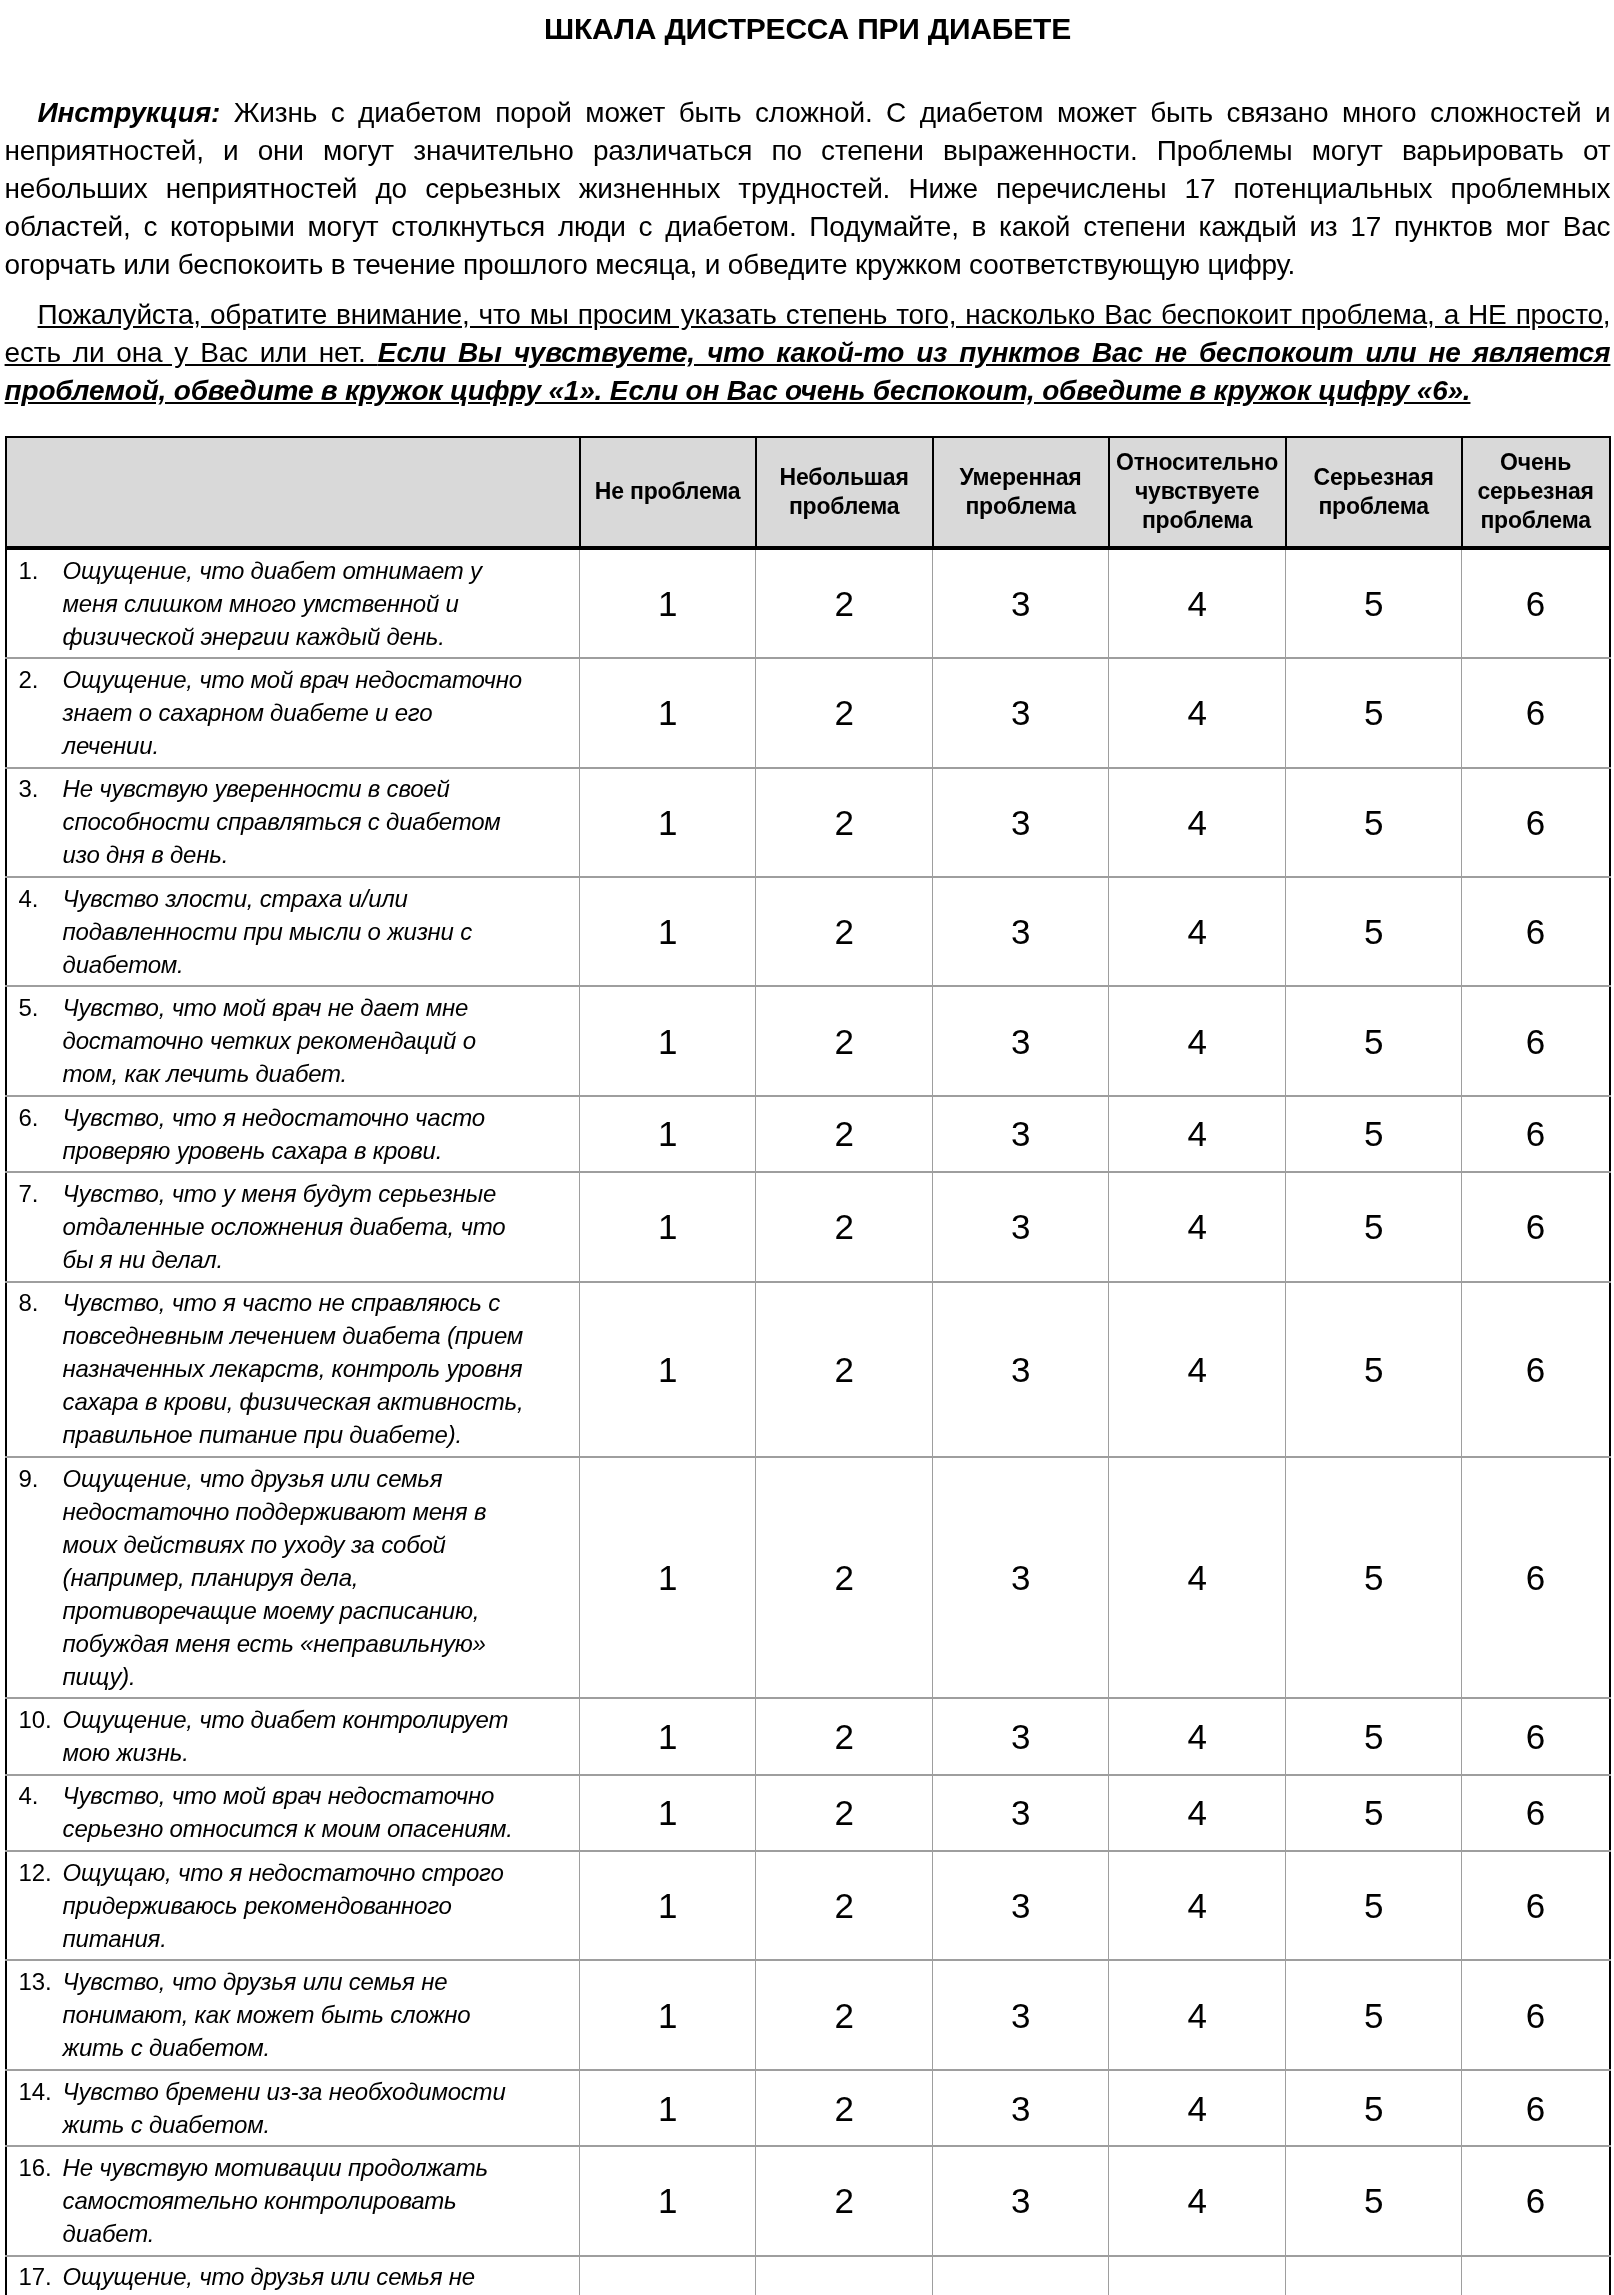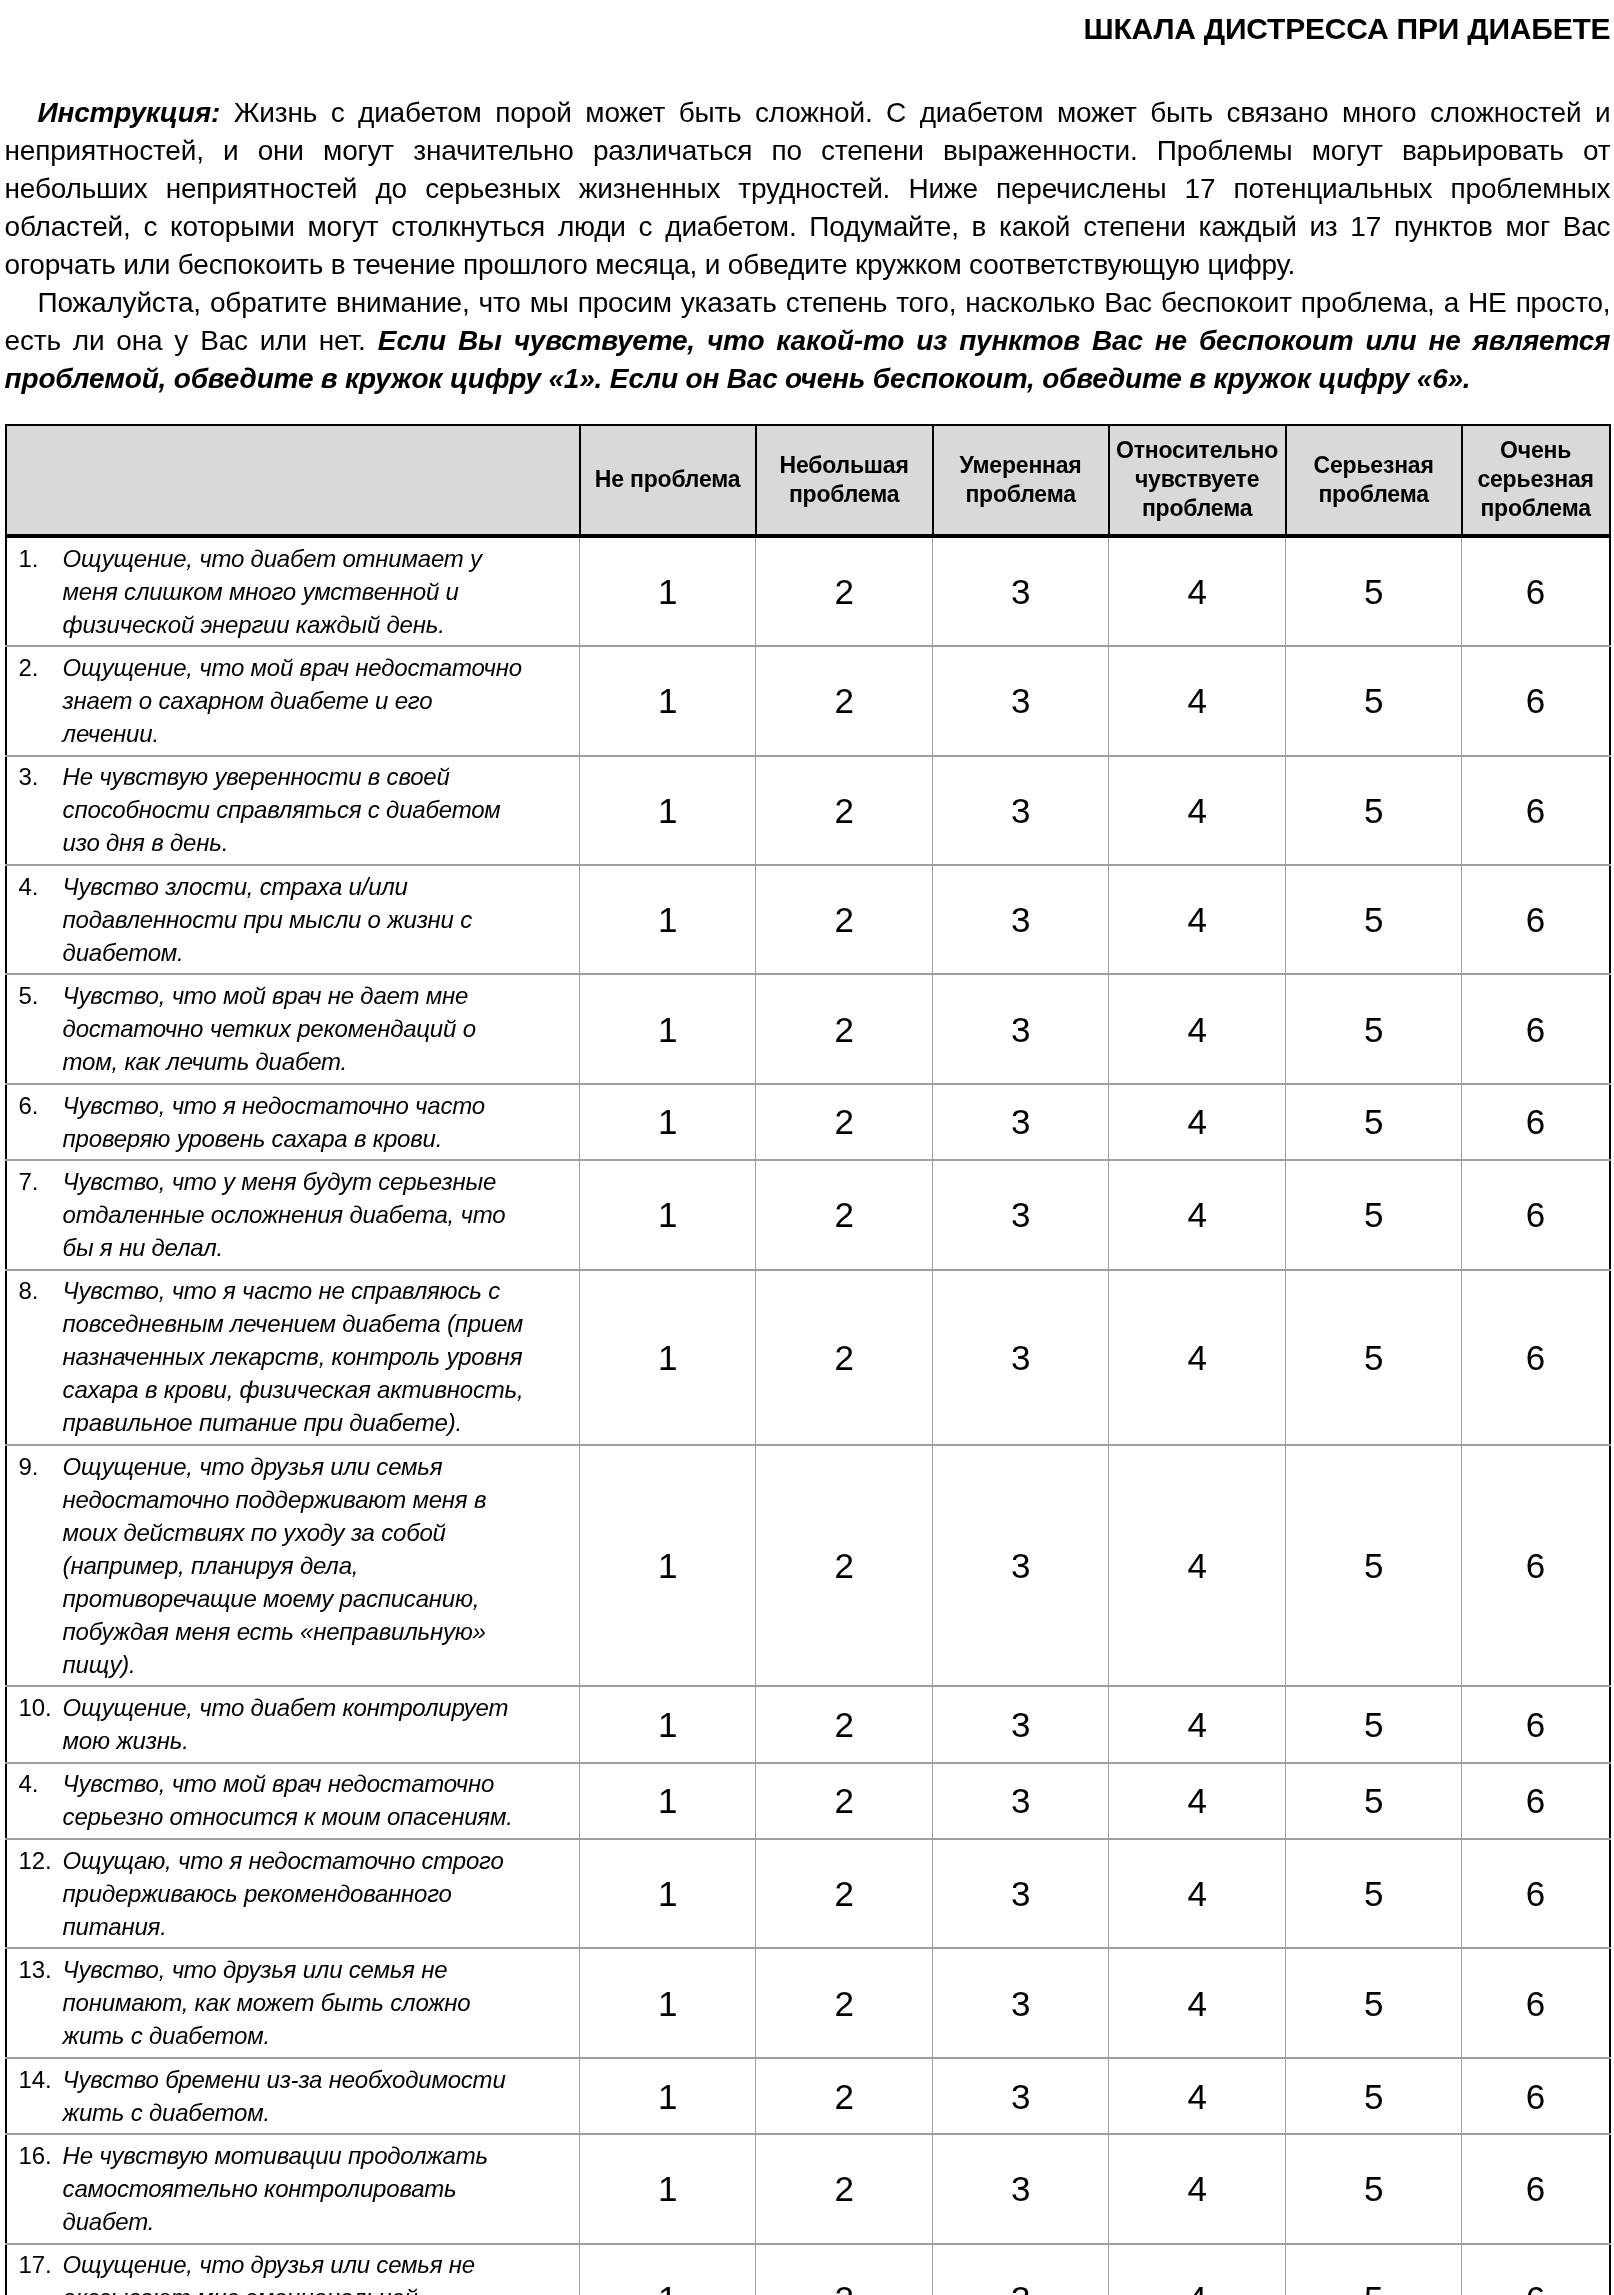--- a/index.html
+++ b/index.html
@@ -10,34 +10,35 @@
   .page {
     width: 1615px;
     box-sizing: border-box;
     padding: 10.6px 4.6px 12px 4.6px;
     font-family: "Liberation Sans", sans-serif;
     color: #000;
     letter-spacing: -0.2px;
   }
   .doc-title {
     margin: 0;
-    text-align: right;
+    text-align: center;
     font-size: 30px;
     line-height: 36px;
     font-weight: 700;
   }
   .instr {
     margin: 47px 0 0 0;
     font-size: 28px;
     line-height: 38px;
     text-align: justify;
     text-indent: 33px;
   }
   .instr + .instr {
-    margin-top: 0;
+    margin-top: 12px;
+    text-decoration: underline;
   }
   .instr .lead {
     font-weight: 700;
     font-style: italic;
   }
   .instr .emph {
     font-weight: 700;
     font-style: italic;
   }
   table.scale {

